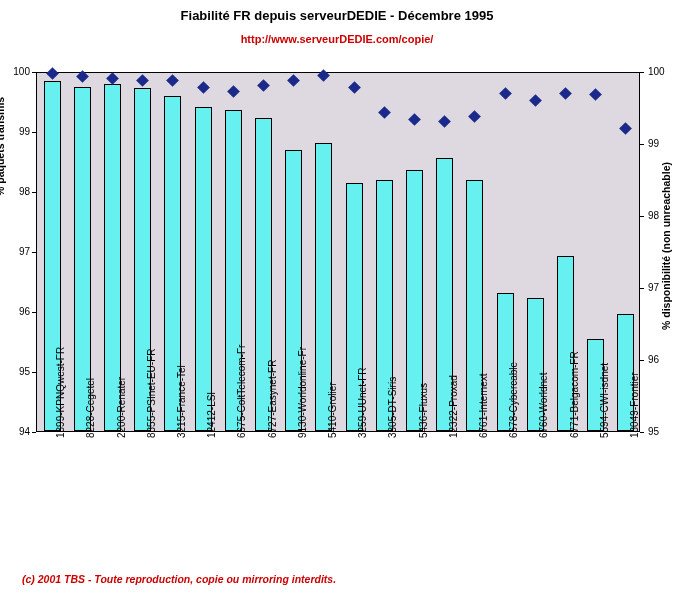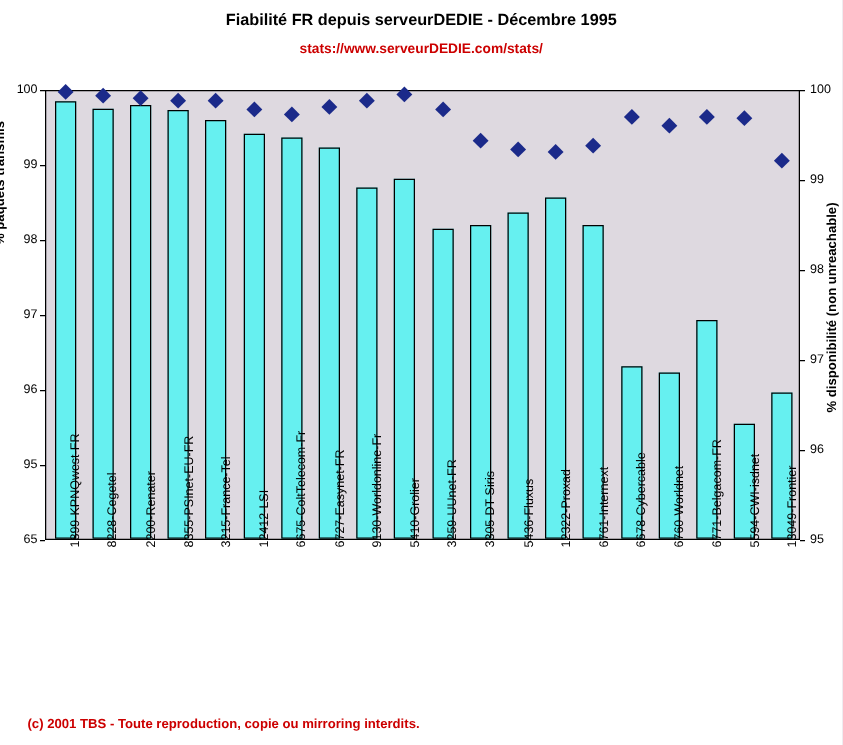--- a/index.html
+++ b/index.html
@@ -34,20 +34,21 @@
     font-weight: bold;
     color: #cc0000;
   }
   #footer {
     position: absolute;
     top: 573px;
     left: 22px;
     font-size: 10.5px;
     font-weight: bold;
     color: #cc0000;
+    font-style: italic;
   }
   
   #plot {
     position: absolute;
     left: 36px;
     top: 72px;
     width: 604px;
     height: 360px;
     background: #ded9e0;
     border: 1px solid #000000;
@@ -116,21 +117,21 @@
     color: #000000;
     white-space: nowrap;
     transform: rotate(-90deg);
     transform-origin: left top;
   }
 </style>
 </head>
 <body>
 
 <div id="title">Fiabilité FR depuis serveurDEDIE - Décembre 1995</div>
-<div id="subtitle">stats://www.serveurDEDIE.com/stats/</div>
+<div id="subtitle">http://www.serveurDEDIE.com/copie/</div>
 
 <div id="plot">
     <div class="bar" title="1899-KPNQwest-FR: 99.83" style="left: 6.6px; width: 17px; height: 349.8px; background: rgb(102, 240, 240);"></div>
     <div class="bar" title="8228-Cegetel: 99.73" style="left: 36.8px; width: 17px; height: 343.8px; background: rgb(102, 240, 240);"></div>
     <div class="bar" title="2200-Renater: 99.79" style="left: 67px; width: 17px; height: 347.4px; background: rgb(102, 240, 240);"></div>
     <div class="bar" title="8355-PSInet-EU-FR: 99.72" style="left: 97.2px; width: 17px; height: 343.2px; background: rgb(102, 240, 240);"></div>
     <div class="bar" title="3215-France-Tel: 99.58" style="left: 127.4px; width: 17px; height: 334.8px; background: rgb(102, 240, 240);"></div>
     <div class="bar" title="12412-LSI: 99.4" style="left: 157.6px; width: 17px; height: 324px; background: rgb(102, 240, 240);"></div>
     <div class="bar" title="6675-ColtTelecom-Fr: 99.35" style="left: 187.8px; width: 17px; height: 321px; background: rgb(102, 240, 240);"></div>
     <div class="bar" title="6727-Easynet-FR: 99.21" style="left: 218px; width: 17px; height: 312.6px; background: rgb(102, 240, 240);"></div>
@@ -165,21 +166,21 @@
     <div class="diamond" title="6760-Worldnet: 99.62" style="left: 493.8px; top: 22.86px; background: rgb(27, 42, 138);"></div>
     <div class="diamond" title="6771-Belgacom-FR: 99.71" style="left: 524px; top: 16.38px; background: rgb(27, 42, 138);"></div>
     <div class="diamond" title="5594-CWI-isdnet: 99.7" style="left: 554.2px; top: 17.1px; background: rgb(27, 42, 138);"></div>
     <div class="diamond" title="13049-Frontier: 99.23" style="left: 584.4px; top: 50.94px; background: rgb(27, 42, 138);"></div>
   </div>
 
 <div id="ylabel-left">% paquets transmis</div>
 <div id="ylabel-right">% disponibilité (non unreachable)</div>
 
 <div id="axes-layer">
-    <div class="ytick" style="left: 0px; top: 426px;">65</div>
+    <div class="ytick" style="left: 0px; top: 426px;">94</div>
     <div class="tick-mark" style="left: 32px; top: 432px;"></div>
     <div class="ytick" style="left: 0px; top: 366px;">95</div>
     <div class="tick-mark" style="left: 32px; top: 372px;"></div>
     <div class="ytick" style="left: 0px; top: 306px;">96</div>
     <div class="tick-mark" style="left: 32px; top: 312px;"></div>
     <div class="ytick" style="left: 0px; top: 246px;">97</div>
     <div class="tick-mark" style="left: 32px; top: 252px;"></div>
     <div class="ytick" style="left: 0px; top: 186px;">98</div>
     <div class="tick-mark" style="left: 32px; top: 192px;"></div>
     <div class="ytick" style="left: 0px; top: 126px;">99</div>

